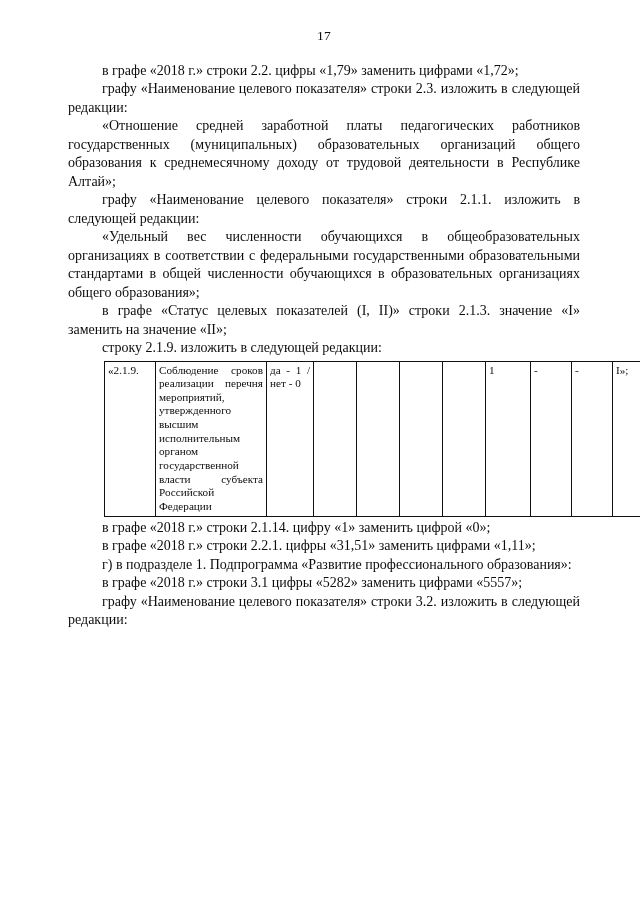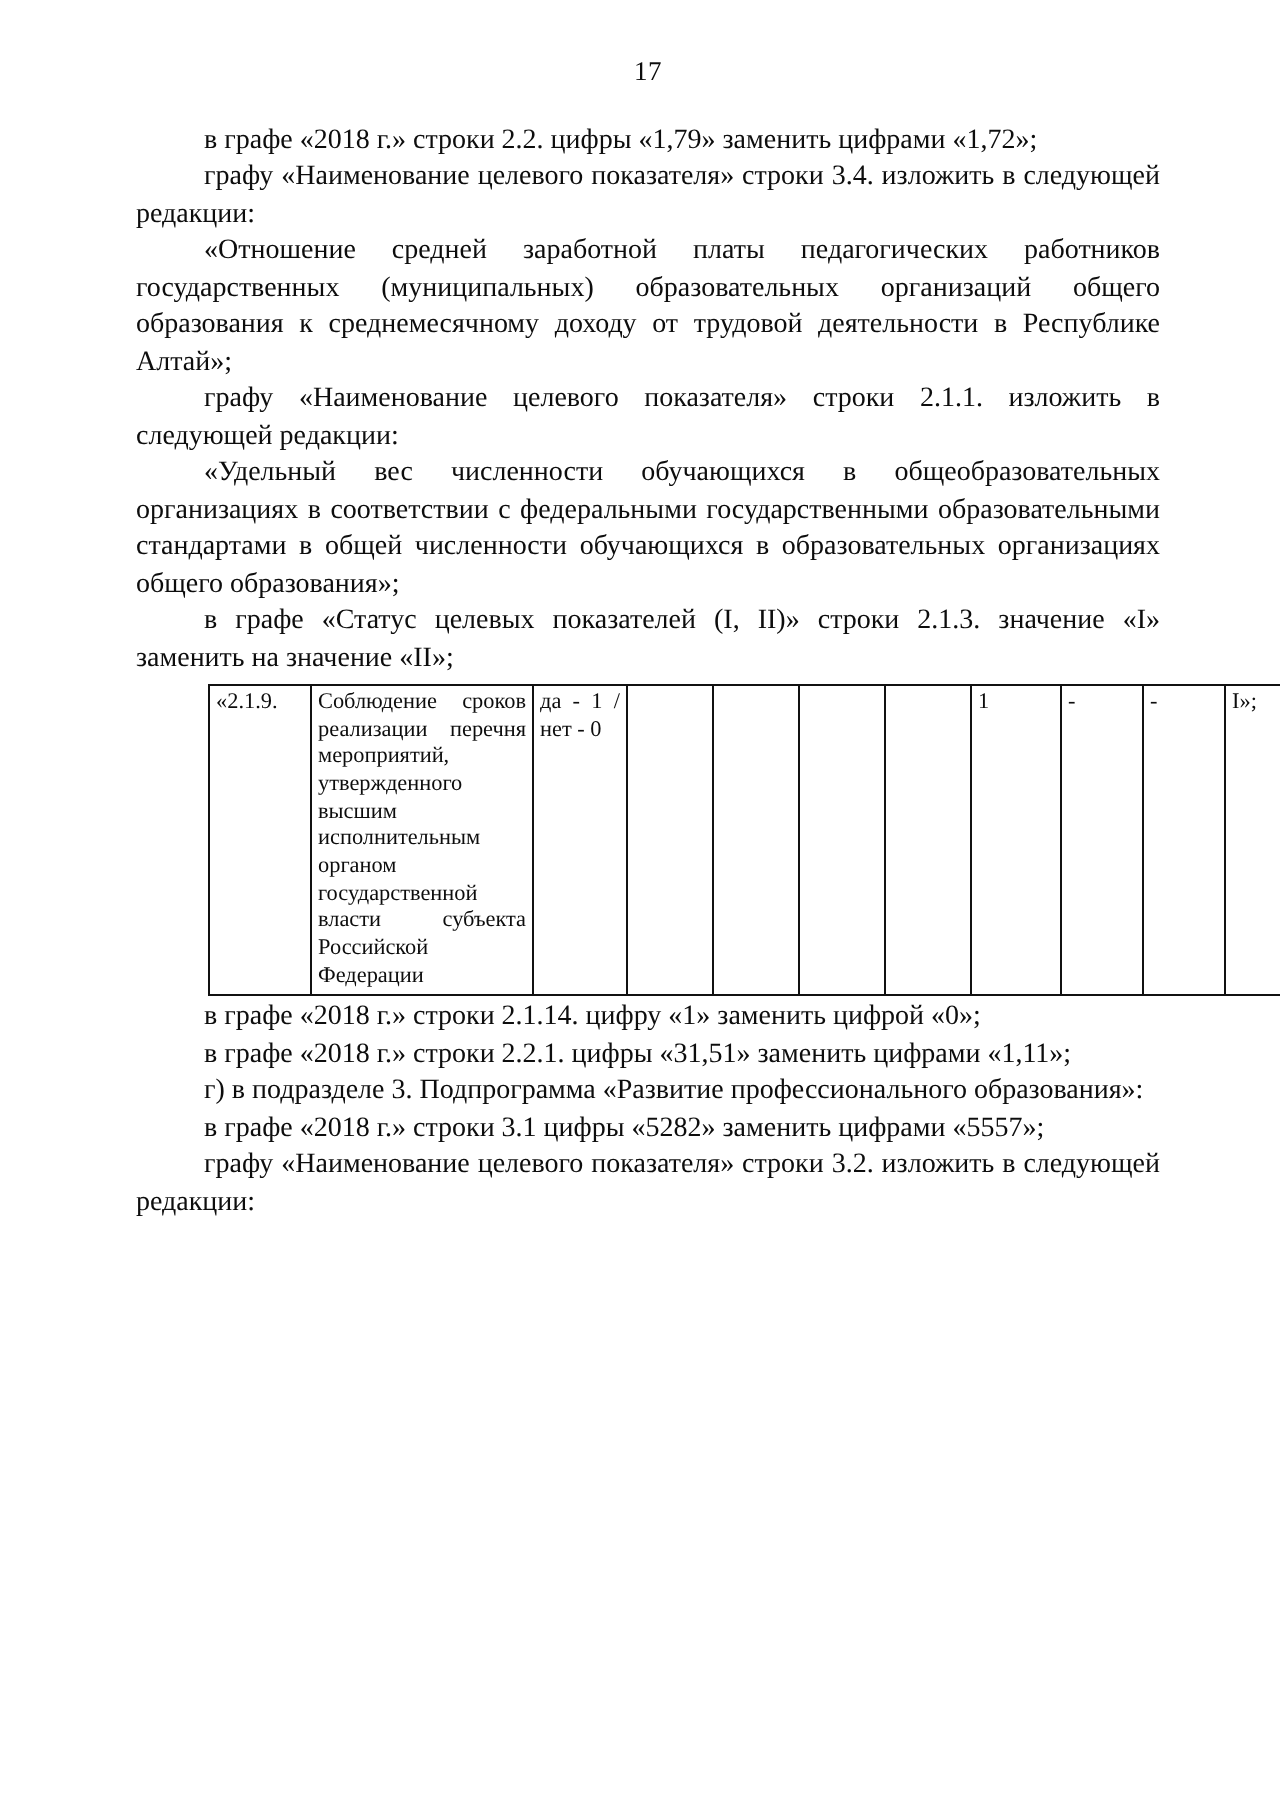--- a/index.html
+++ b/index.html
@@ -70,25 +70,26 @@
   }
 </style>
 </head>
 <body>
 
 <div class="page">
 
   <div class="page-number">17</div>
 
   <p class="para">в графе «2018 г.» строки 2.2.  цифры «1,79» заменить цифрами «1,72»;</p>
-  <p class="para">графу  «Наименование целевого показателя» строки 3.4. изложить в следующей редакции:</p>
+  <p class="para">графу  «Наименование целевого показателя» строки 2.3. изложить в следующей редакции:</p>
   <p class="para">«Отношение средней заработной платы педагогических работников государственных (муниципальных) образовательных организаций общего образования к среднемесячному доходу от трудовой деятельности в Республике Алтай»;</p>
   <p class="para">графу  «Наименование целевого показателя» строки 2.1.1. изложить в следующей редакции:</p>
   <p class="para">«Удельный вес численности обучающихся в общеобразовательных организациях в соответствии с    федеральными государственными образовательными стандартами в общей численности обучающихся в образовательных организациях общего образования»;</p>
   <p class="para">в графе «Статус целевых показателей (I, II)» строки  2.1.3.  значение «I» заменить на значение «II»;</p>
+  <p class="para">строку 2.1.9. изложить в следующей редакции:</p>
 
   <div class="tbl-wrap">
     <table class="doc-table">
       <tbody>
         <tr>
           <td class="c-num">«2.1.9.</td>
           <td class="c-name">Соблюдение сроков  реализации перечня мероприятий, утвержденного высшим исполнительным органом государственной власти    субъекта Российской Федерации</td>
           <td class="c-unit">да - 1 / нет - 0</td>
           <td class="c-e1"></td>
           <td class="c-e2"></td>
@@ -98,17 +99,17 @@
           <td class="c-v2">-</td>
           <td class="c-v3">-</td>
           <td class="c-v4">I»;</td>
         </tr>
       </tbody>
     </table>
   </div>
 
   <p class="para">в графе «2018 г.» строки 2.1.14.  цифру «1» заменить цифрой «0»;</p>
   <p class="para">в графе «2018 г.» строки 2.2.1.  цифры «31,51» заменить цифрами «1,11»;</p>
-  <p class="para">г) в подразделе 3. Подпрограмма «Развитие профессионального образования»:</p>
+  <p class="para">г) в подразделе 1. Подпрограмма «Развитие профессионального образования»:</p>
   <p class="para">в графе «2018 г.»  строки  3.1  цифры «5282» заменить цифрами «5557»;</p>
   <p class="para">графу  «Наименование целевого показателя» строки 3.2. изложить в следующей редакции:</p>
 
 </div>
 
 </body></html>

